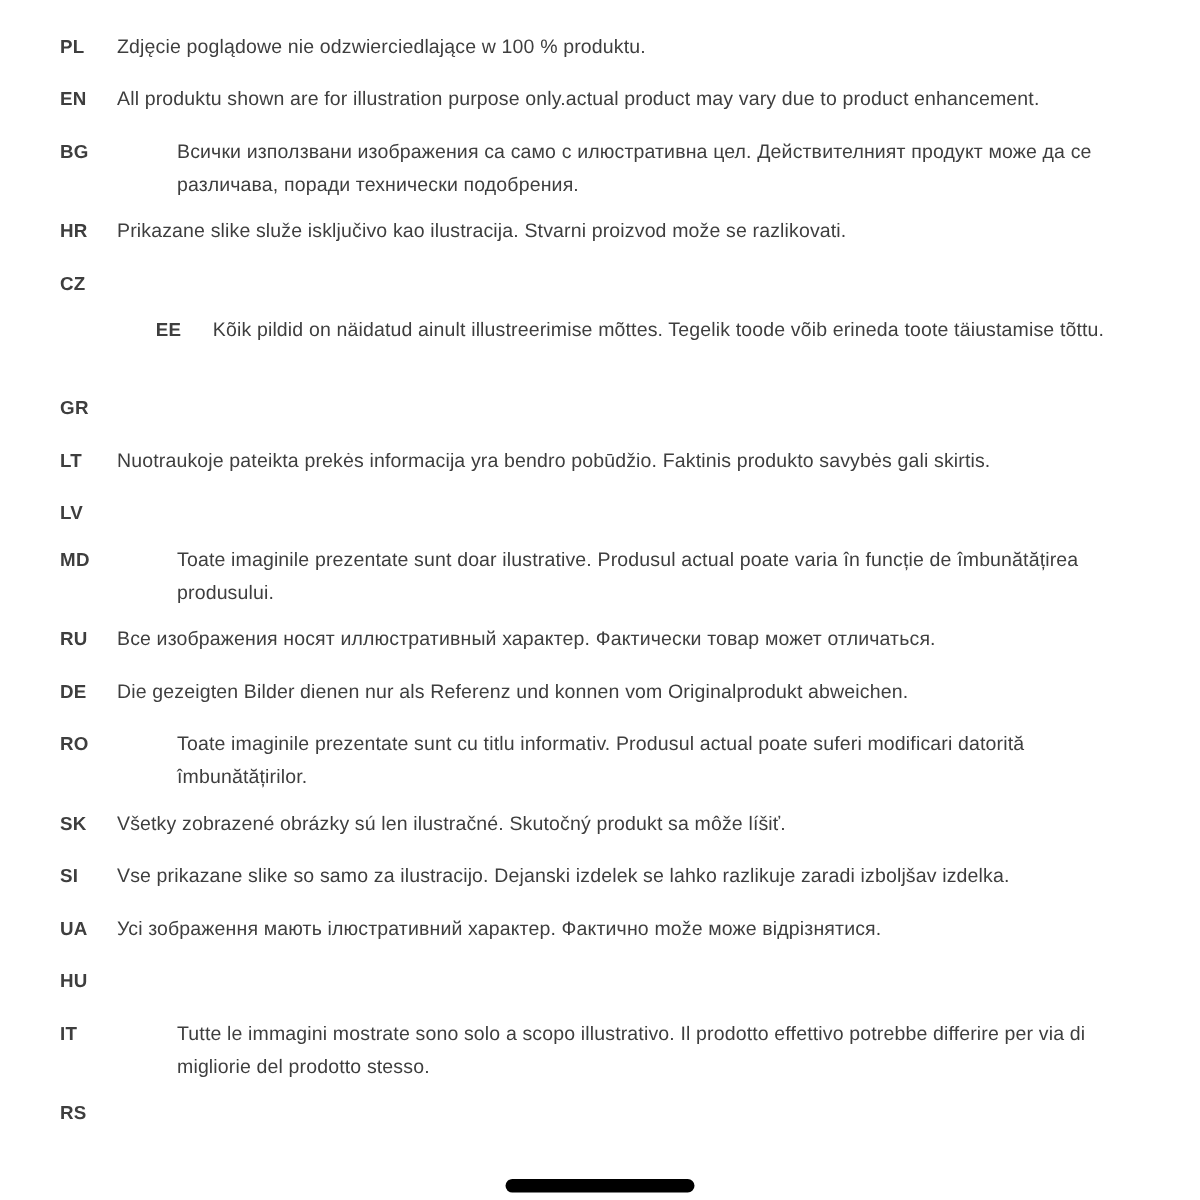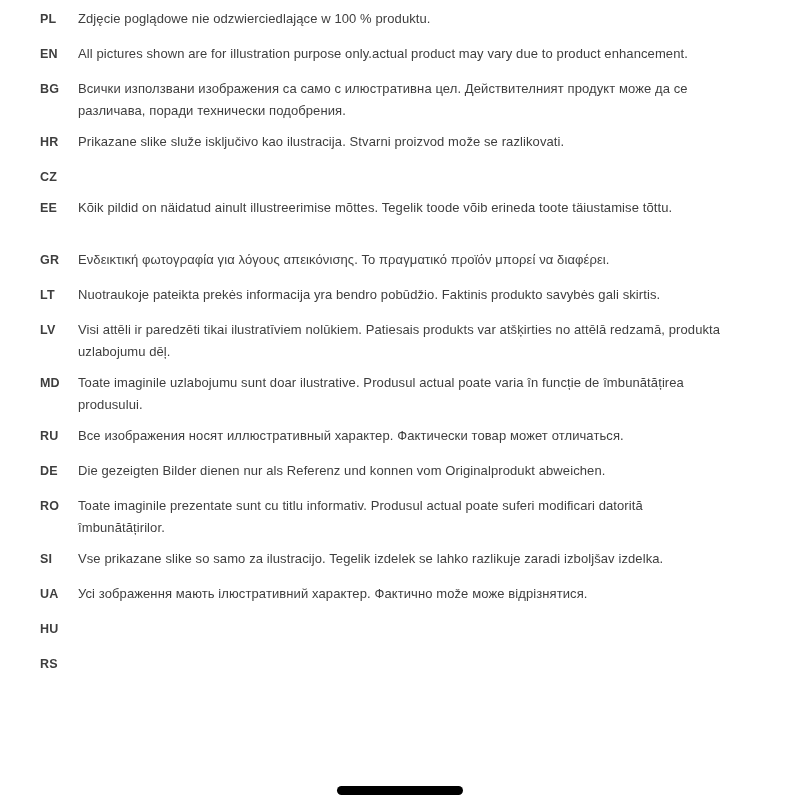--- a/index.html
+++ b/index.html
@@ -6,29 +6,29 @@
   html, body {
     margin: 0; padding: 0;
     width: 800px; height: 800px;
     background: #ffffff;
     overflow: hidden;
     font-family: "Liberation Sans", sans-serif;
     color: #3e3e3e;
     position: relative;
   }
   .doc {
-    padding: 8px 0 0 40px;
+    padding: 20px 0 0 40px;
   }
   .disclaimer-row {
     display: flex;
     align-items: flex-start;
     margin-bottom: 13px;
   }
-  .disclaimer-row.multiline { margin-bottom: 9px; }
-  .disclaimer-row.extra-gap { margin-bottom: 30px; }
+  .disclaimer-row.multiline { margin-bottom: 9px; gap: 40px; }
+  .disclaimer-row.extra-gap { margin-bottom: 30px; justify-content: center; }
   .lang-code {
     flex: 0 0 38px;
     width: 38px;
     font-size: 12.5px;
     font-weight: 700;
     line-height: 22px;
     letter-spacing: 0.2px;
   }
   .disclaimer-text {
     font-size: 13px;
@@ -50,21 +50,21 @@
 <body style="background: rgb(255, 255, 255); color: rgb(62, 62, 62);">
 
 <div class="doc" id="doc-root">
   <div class="disclaimer-row">
     <span class="lang-code">PL</span>
     <span class="disclaimer-text">Zdjęcie poglądowe nie odzwierciedlające w 100 % produktu.</span>
   </div>
 
   <div class="disclaimer-row">
     <span class="lang-code">EN</span>
-    <span class="disclaimer-text">All pictures shown are for illustration purpose only.actual product may vary due to product enhancement.</span>
+    <span class="disclaimer-text">All produktu shown are for illustration purpose only.actual product may vary due to product enhancement.</span>
   </div>
 
   <div class="disclaimer-row multiline">
     <span class="lang-code">BG</span>
     <span class="disclaimer-text">Всички използвани изображения са само с илюстративна цел. Действителният продукт може да се
 различава, поради технически подобрения.</span>
   </div>
 
   <div class="disclaimer-row">
     <span class="lang-code">HR</span>
@@ -75,70 +75,76 @@
     <span class="lang-code">CZ</span>
   </div>
 
   <div class="disclaimer-row extra-gap">
     <span class="lang-code">EE</span>
     <span class="disclaimer-text">Kõik pildid on näidatud ainult illustreerimise mõttes. Tegelik toode võib erineda toote täiustamise tõttu.</span>
   </div>
 
   <div class="disclaimer-row">
     <span class="lang-code">GR</span>
-    <span class="disclaimer-text">Ενδεικτική φωτογραφία για λόγους απεικόνισης. Το πραγματικό προϊόν μπορεί να διαφέρει.</span>
   </div>
 
   <div class="disclaimer-row">
     <span class="lang-code">LT</span>
     <span class="disclaimer-text">Nuotraukoje pateikta prekės informacija yra bendro pobūdžio. Faktinis produkto savybės gali skirtis.</span>
   </div>
 
   <div class="disclaimer-row multiline">
     <span class="lang-code">LV</span>
-    <span class="disclaimer-text">Visi attēli ir paredzēti tikai ilustratīviem nolūkiem. Patiesais produkts var atšķirties no attēlā redzamā, produkta
-uzlabojumu dēļ.</span>
   </div>
 
   <div class="disclaimer-row multiline">
     <span class="lang-code">MD</span>
-    <span class="disclaimer-text">Toate imaginile uzlabojumu sunt doar ilustrative. Produsul actual poate varia în funcție de îmbunătățirea
+    <span class="disclaimer-text">Toate imaginile prezentate sunt doar ilustrative. Produsul actual poate varia în funcție de îmbunătățirea
 produsului.</span>
   </div>
 
   <div class="disclaimer-row">
     <span class="lang-code">RU</span>
     <span class="disclaimer-text">Все изображения носят иллюстративный характер. Фактически товар может отличаться.</span>
   </div>
 
   <div class="disclaimer-row">
     <span class="lang-code">DE</span>
     <span class="disclaimer-text">Die gezeigten Bilder dienen nur als Referenz und konnen vom Originalprodukt abweichen.</span>
   </div>
 
   <div class="disclaimer-row multiline">
     <span class="lang-code">RO</span>
     <span class="disclaimer-text">Toate imaginile prezentate sunt cu titlu informativ. Produsul actual poate suferi modificari datorită
 îmbunătățirilor.</span>
   </div>
 
+  <div class="disclaimer-row">
+    <span class="lang-code">SK</span>
+    <span class="disclaimer-text">Všetky zobrazené obrázky sú len ilustračné. Skutočný produkt sa môže líšiť.</span>
+  </div>
 
   <div class="disclaimer-row">
     <span class="lang-code">SI</span>
-    <span class="disclaimer-text">Vse prikazane slike so samo za ilustracijo. Tegelik izdelek se lahko razlikuje zaradi izboljšav izdelka.</span>
+    <span class="disclaimer-text">Vse prikazane slike so samo za ilustracijo. Dejanski izdelek se lahko razlikuje zaradi izboljšav izdelka.</span>
   </div>
 
   <div class="disclaimer-row">
     <span class="lang-code">UA</span>
     <span class="disclaimer-text">Усі зображення мають ілюстративний характер. Фактично može може відрізнятися.</span>
   </div>
 
   <div class="disclaimer-row">
     <span class="lang-code">HU</span>
   </div>
 
+  <div class="disclaimer-row multiline">
+    <span class="lang-code">IT</span>
+    <span class="disclaimer-text">Tutte le immagini mostrate sono solo a scopo illustrativo. Il prodotto effettivo potrebbe differire per via di
+migliorie del prodotto stesso.</span>
+  </div>
 
   <div class="disclaimer-row">
     <span class="lang-code">RS</span>
   </div>
 </div>
 
 <div class="bottom-bar" style="background: rgb(0, 0, 0);"></div>
 
 </body></html>

